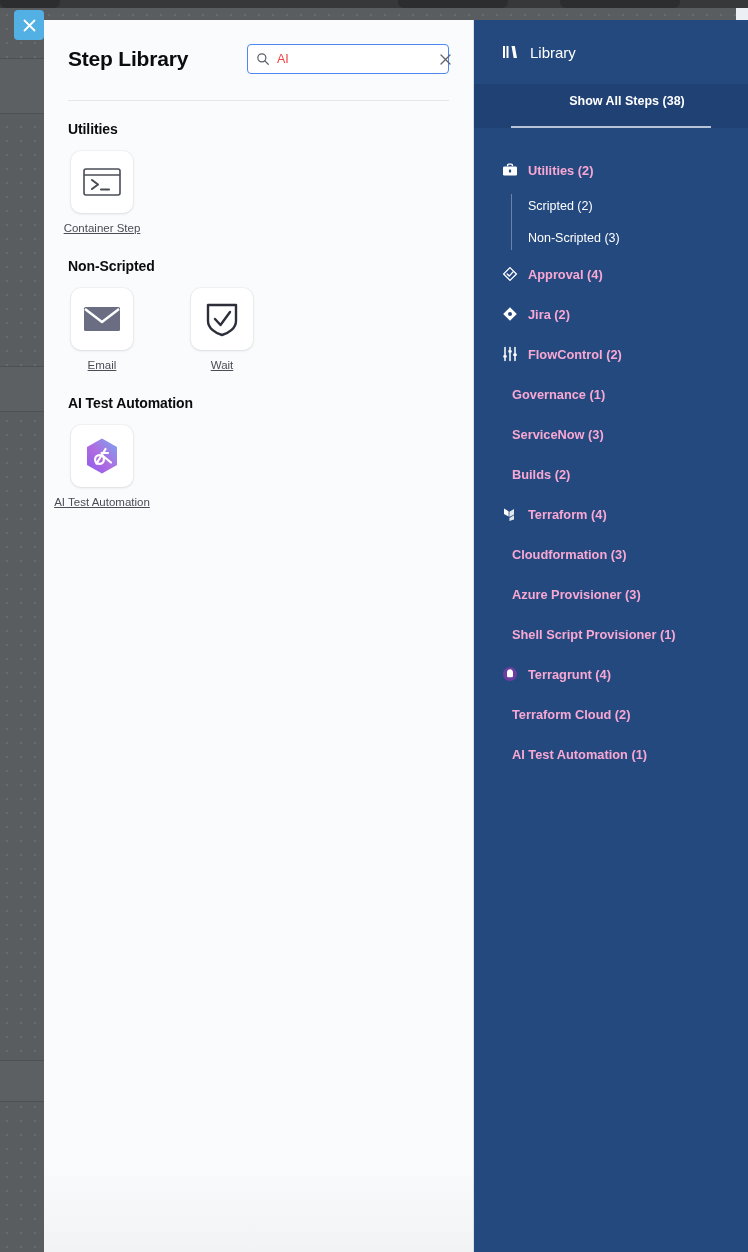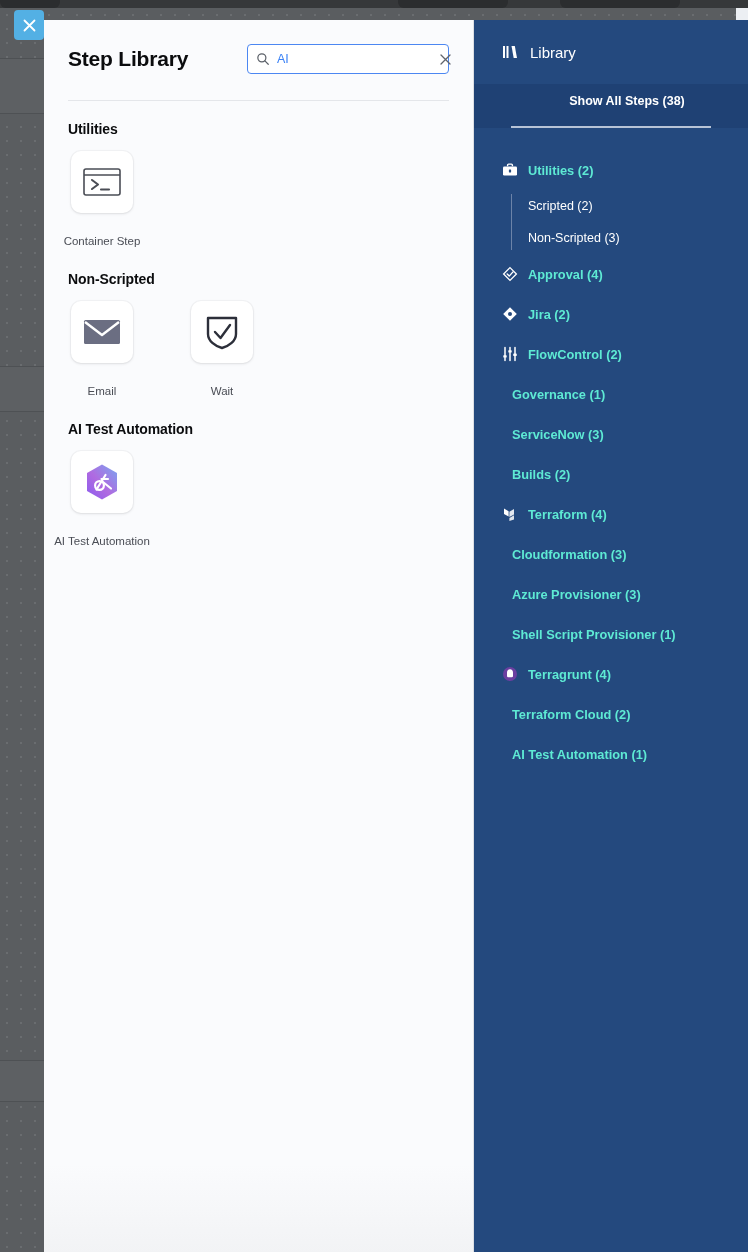--- a/index.html
+++ b/index.html
@@ -72,21 +72,21 @@
   .steplib-title {
     font-size: 21px; font-weight: bold; color: #0b0c0e; letter-spacing: -0.2px;
   }
   .search-wrap {
     position: relative; width: 202px; height: 30px;
     border: 1px solid #4c87f2; border-radius: 4px; background: #ffffff;
     display: flex; align-items: center; padding: 0 8px;
   }
   .search-icon { width: 14px; height: 14px; flex: none; margin-right: 7px; }
   .search-input {
-    flex: 1; border: 0; outline: none; font-size: 12.5px; color: #3b82f6;
+    flex: 1; border: 0; outline: none; font-size: 12.5px; color: #ef4444;
     font-family: "Liberation Sans", sans-serif; background: transparent;
   }
   .search-clear {
     width: 14px; height: 14px; flex: none; cursor: pointer; color: #60646c;
     display: flex; align-items: center; justify-content: center; font-size: 14px;
   }
 
   .divider { height: 1px; background: #e4e6ea; margin: 0 0 20px 0; }
 
   .group-title {
@@ -96,22 +96,23 @@
   .group-title.spaced { margin-top: 24px; }
 
   .cards { display: flex; gap: 52px; margin-bottom: 4px; }
   .card { width: 68px; display: flex; flex-direction: column; align-items: center; cursor: pointer; }
   .card-tile {
     width: 62px; height: 62px; border-radius: 10px; background: #ffffff;
     box-shadow: 0 1px 3px rgba(16,22,26,0.10), 0 0 0 1px rgba(16,22,26,0.03);
     display: flex; align-items: center; justify-content: center;
   }
   .card-label {
-    margin-top: 22px; font-size: 11.5px; color: #4a4d55; text-align: left;
+    margin-top: 9px; font-size: 11.5px; color: #4a4d55; text-align: left;
     white-space: nowrap;
+    text-decoration: underline;
   }
 
   .hexicon { width: 40px; height: 40px; display: block; }
 
   
   .library {
     width: 274px; height: 1244px;
     background: #24497e;
     color: #ffffff; position: relative; overflow: hidden;
   }
@@ -131,21 +132,21 @@
   }
   .lib-tab-underline {
     position: absolute; bottom: 0; left: 50%; transform: translateX(-50%);
     width: 200px; height: 2px; background: #b7c3d6;
   }
 
   .lib-list { padding: 22px 0 0 0; }
   .lib-item {
     display: flex; align-items: center; gap: 10px;
     padding: 0 28px; height: 40px; cursor: pointer;
-    font-size: 12.8px; font-weight: bold; color: #5eead4;
+    font-size: 12.8px; font-weight: bold; color: #f9a8d4;
   }
   .lib-item .lib-icon { width: 16px; height: 16px; flex: none; display: flex; align-items: center; justify-content: center; }
   .lib-item .lib-icon.empty { width: 0; }
   .lib-sub-wrap { position: relative; padding-left: 36px; }
   .lib-sub-wrap:before {
     content: ""; position: absolute; left: 37px; top: 4px; bottom: 4px;
     width: 1px; background: #6c83a8;
   }
   .lib-sub {
     display: block; padding: 0 0 0 18px; height: 32px; line-height: 32px;

